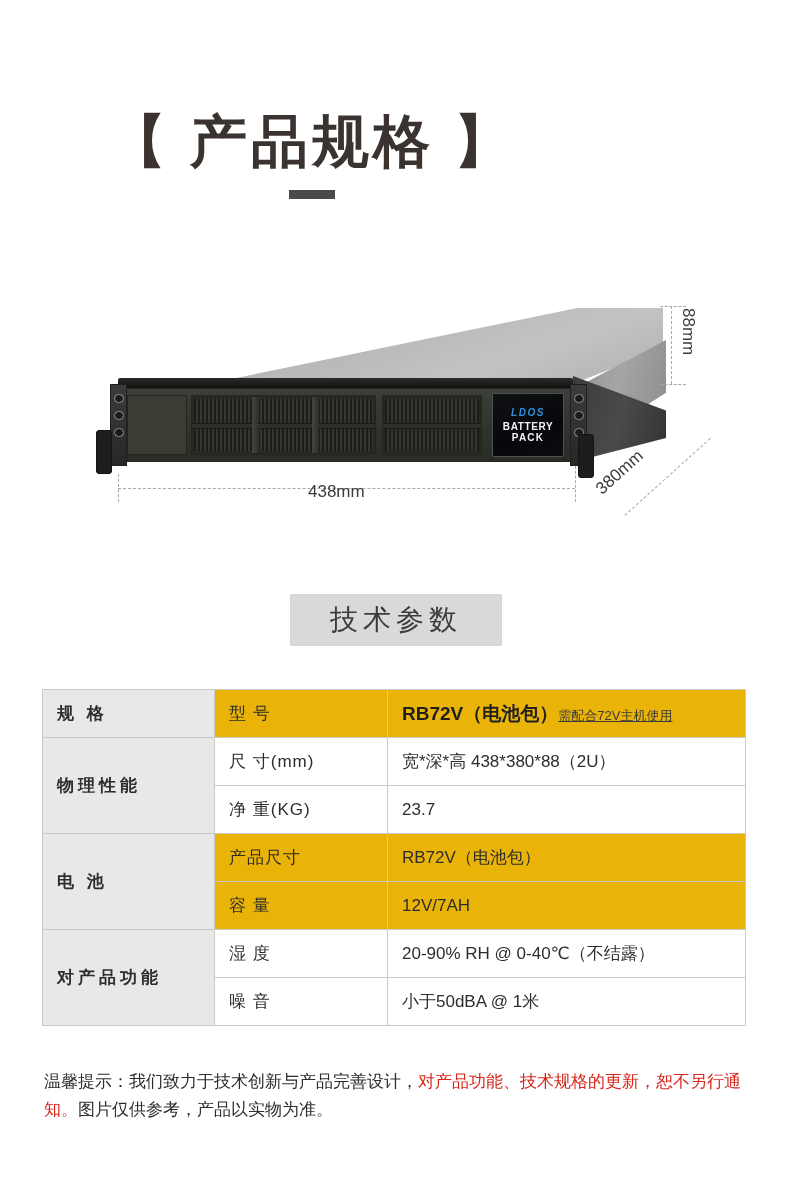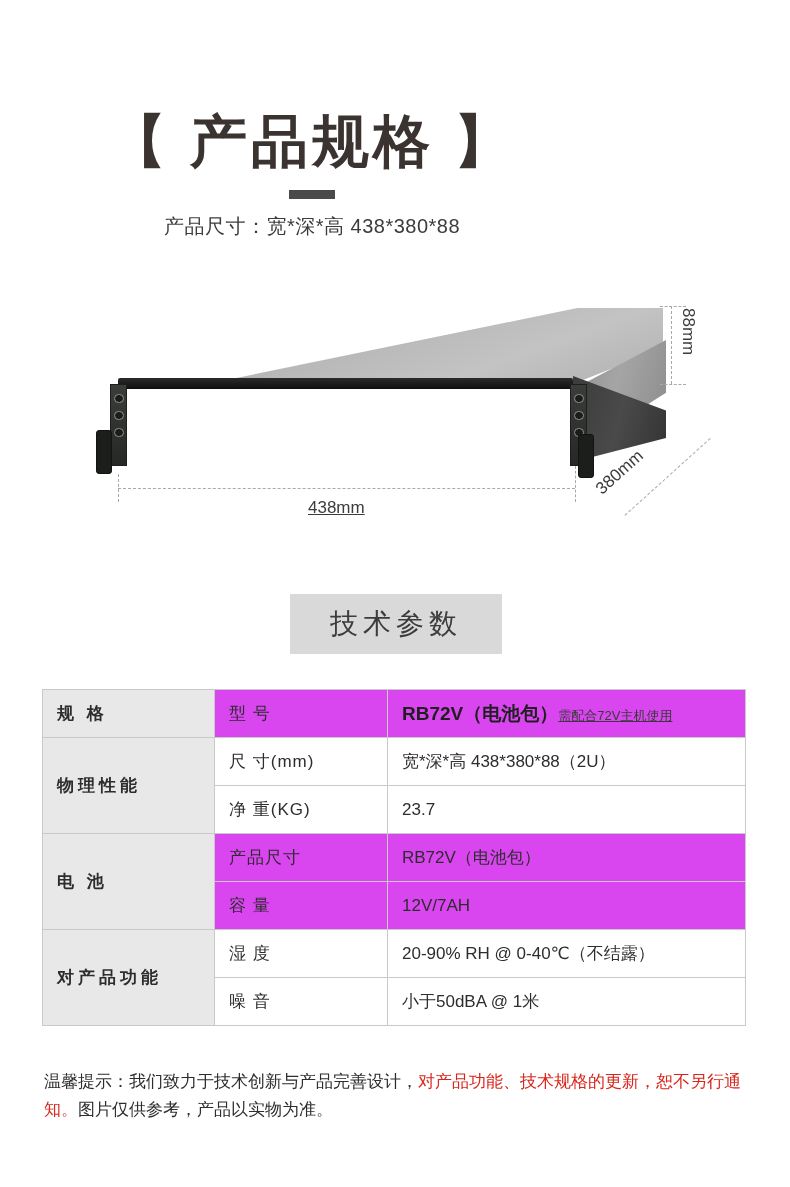--- a/index.html
+++ b/index.html
@@ -233,21 +233,21 @@
     transform: rotate(-42deg);
     transform-origin: left top;
   }
 
   
   .section-heading {
     position: absolute;
     left: 290px;
     top: 594px;
     width: 212px;
-    height: 60px;
+    height: 52px;
     background: #d9d9d9;
     display: flex;
     align-items: center;
     justify-content: center;
     font-size: 28px;
     color: #3c3c3c;
     letter-spacing: 5px;
   }
 
   
@@ -277,21 +277,21 @@
     letter-spacing: 4px;
     color: #222222;
   }
   .col-attr {
     width: 144px;
     font-size: 18px;
     letter-spacing: 1px;
     color: #2d2d2d;
   }
   .col-val { font-size: 17px; }
-  .row-tint td.col-attr, .row-tint td.col-val { background: #d946ef; }
+  .row-tint td.col-attr, .row-tint td.col-val { background: #eab308; }
   .row-plain td.col-attr, .row-plain td.col-val { background: #ffffff; }
   .val-strong {
     font-weight: bold;
     font-size: 19px;
     color: #1f1f1f;
   }
   .val-note {
     font-size: 13px;
     color: #3a3a3a;
     text-decoration: underline;
@@ -308,48 +308,66 @@
     color: #2d2d2d;
   }
   .hl-red { color: #d9261c; }
 </style>
 </head>
 <body>
 
 <div class="header">
   <div class="header-title">【 产品规格 】</div>
   <div class="header-rule"></div>
-  <div class="header-sub">产品尺寸：宽*深*高  438*380*88</div>
 </div>
 
 <div class="product-figure">
 
   <div class="chassis-top"></div>
   <div class="chassis-top-edge"></div>
   <div class="chassis-side"></div>
   <div class="chassis-side-dark"></div>
 
+  <div class="chassis-front">
+    <div class="bay bay-blank"></div>
+    <div class="bay bay-vents-a">
+      <div class="vent-grill"></div>
+      <div class="vent-split"></div>
+      <div class="bay-divider" style="left:60px;"></div>
+      <div class="bay-divider" style="left:120px;"></div>
+    </div>
+    <div class="bay bay-vents-b">
+      <div class="vent-grill"></div>
+      <div class="vent-split"></div>
+    </div>
+
+    <div class="badge">
+      <div class="badge-brand">LDOS</div>
+      <div class="badge-line1">BATTERY</div>
+      <div class="badge-line2">PACK</div>
+    </div>
+  </div>
 
   <div class="rack-ear left">
     <div class="ear-slot" style="top:9px;"></div>
     <div class="ear-slot" style="top:26px;"></div>
     <div class="ear-slot" style="top:43px;"></div>
   </div>
   <div class="rack-ear right">
     <div class="ear-slot" style="top:9px;"></div>
     <div class="ear-slot" style="top:26px;"></div>
     <div class="ear-slot" style="top:43px;"></div>
   </div>
   <div class="handle left"></div>
   <div class="handle right"></div>
 
   <div class="dim-tick" style="left:118px; top:186px; height:28px;"></div>
   <div class="dim-tick" style="left:575px; top:178px; height:36px;"></div>
   <div class="dim-line" style="left:118px; top:200px; width:457px;"></div>
-  <div class="dim-label" style="left:308px; top:210px;text-decoration:underline;">438mm</div>
+  <div class="dim-label" style="left:308px; top:194px;">438mm</div>
 
   <div class="dim-line" style="left:660px; top:18px; width:26px;"></div>
   <div class="dim-line" style="left:660px; top:96px; width:26px;"></div>
   <div class="dim-tick" style="left:671px; top:18px; height:78px;"></div>
   <div class="dim-label vertical" style="left:678px; top:20px;">88mm</div>
 
   <div class="dim-line" style="left:595px; top:150px; width:115px; transform: rotate(-42deg); transform-origin: right top;"></div>
   <div class="dim-label diagonal" style="left:592px; top:196px;">380mm</div>
 </div>
 

